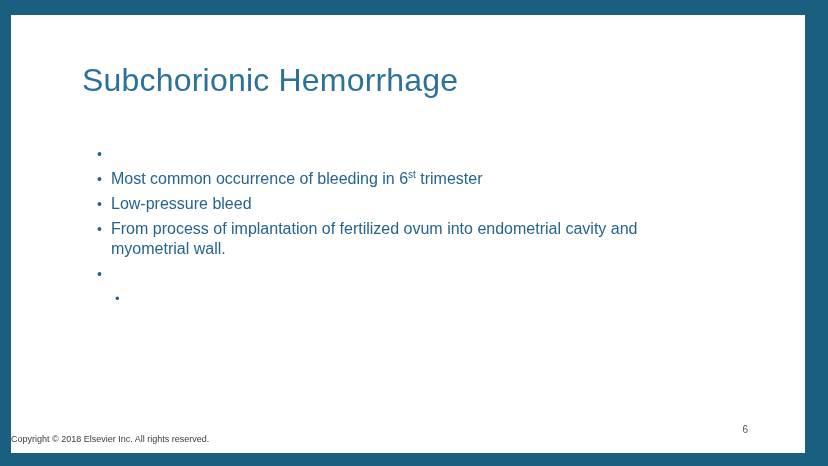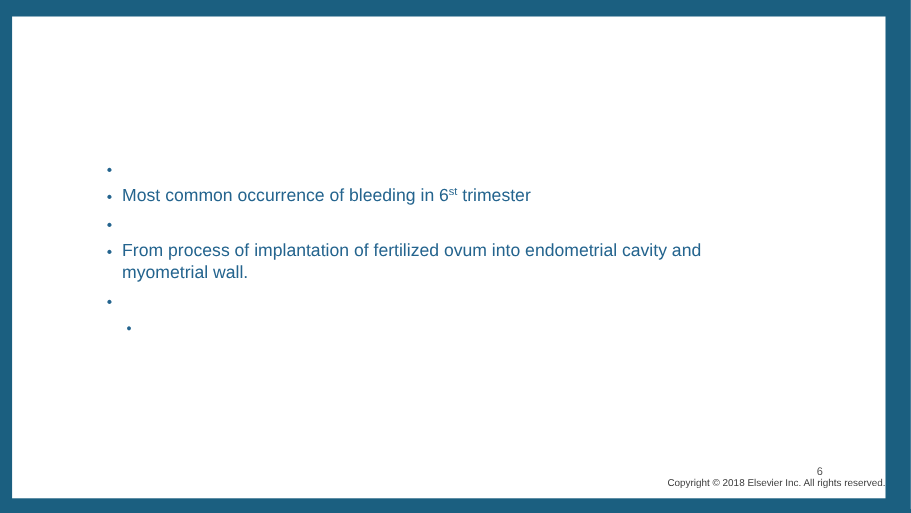--- a/index.html
+++ b/index.html
@@ -62,49 +62,51 @@
     font-size: 10px;
     line-height: 0;
     vertical-align: super;
     margin-top: 20px;
   }
   .footer {
     position: absolute;
     left: 0;
     right: 0;
     bottom: 9px;
-    text-align: right;
+    text-align: left;
     font-size: 9px;
     color: var(--footer_text, #3c3c3c);
   }
   .pagenum {
     position: absolute;
     right: 57px;
     top: 409px;
     font-size: 10px;
     color: var(--page_num, #555555);
   }
 </style>
 </head>
 <body>
 
 <div class="stage">
   <div class="slide">
 
+    <div class="title">Subchorionic Hemorrhage</div>
 
     <ul class="bullets">
       <li class="bullet">
         <span class="m">•</span>
       </li>
       <li class="bullet">
         <span class="m">•</span>
         <span class="t"><span>Most common occurrence of bleeding in 6</span><sup>st</sup><span> trimester</span></span>
       </li>
       <li class="bullet">
         <span class="m">•</span>
+        <span class="t"><span>Low-pressure bleed</span><sup></sup><span></span></span>
       </li>
       <li class="bullet">
         <span class="m">•</span>
         <span class="t"><span>From process of implantation of fertilized ovum into endometrial cavity and myometrial wall.</span><sup></sup><span></span></span>
       </li>
       <li class="bullet">
         <span class="m">•</span>
       </li>
       <li class="bullet l2">
         <span class="m">•</span>

